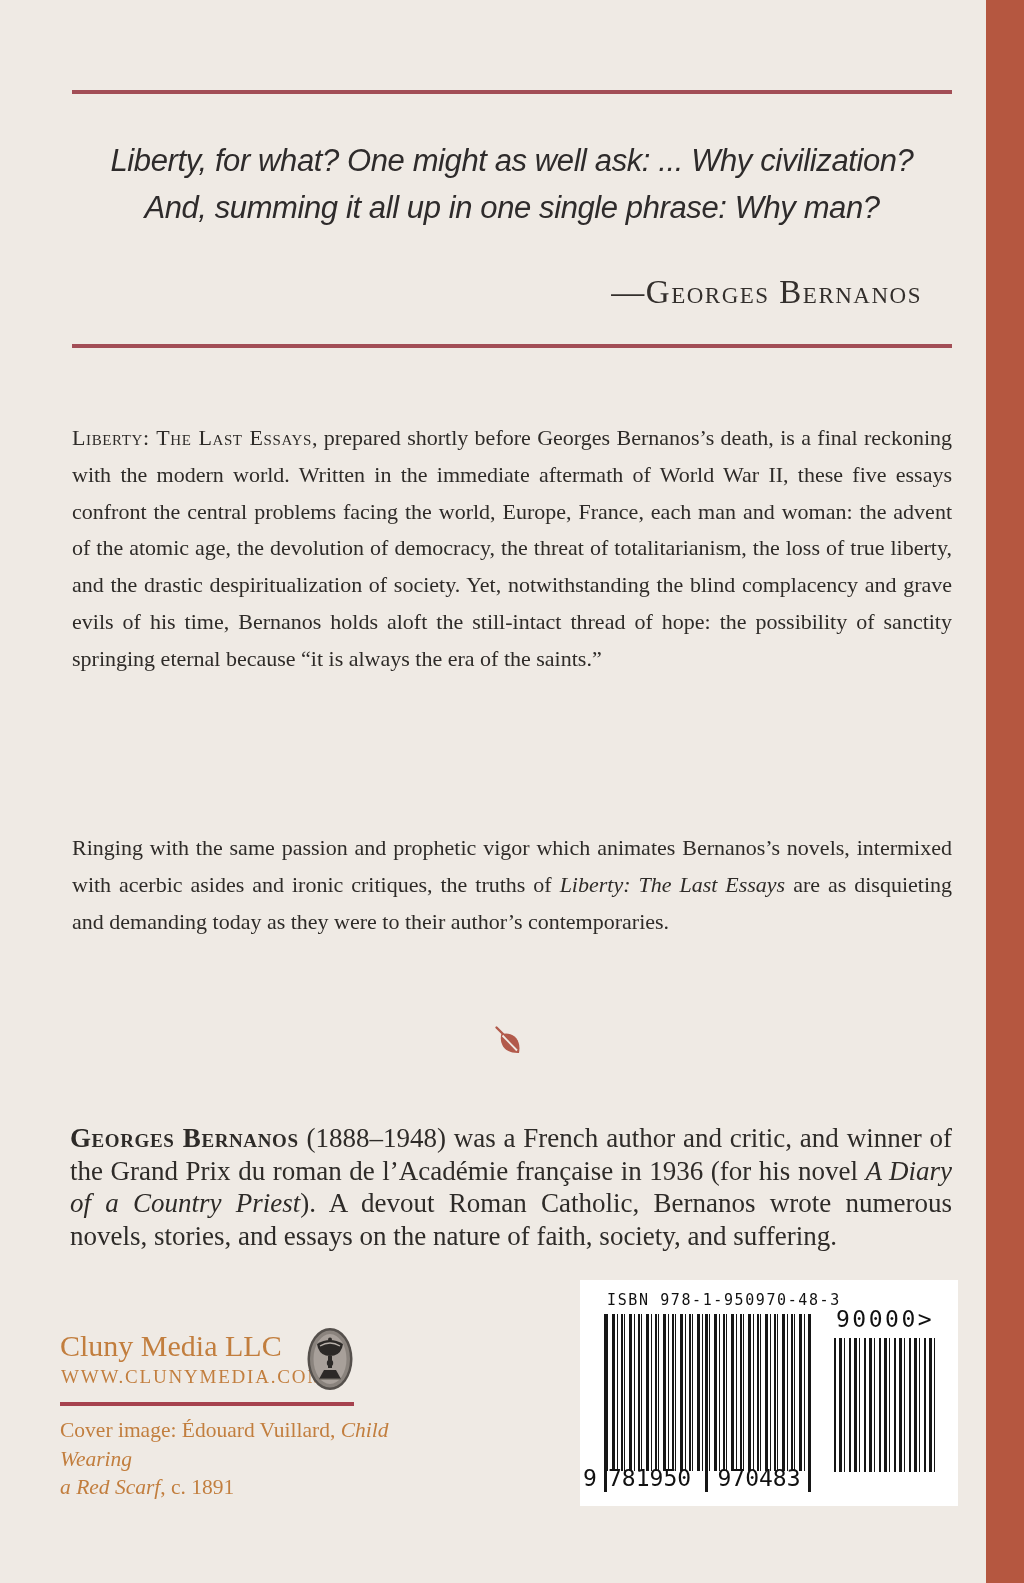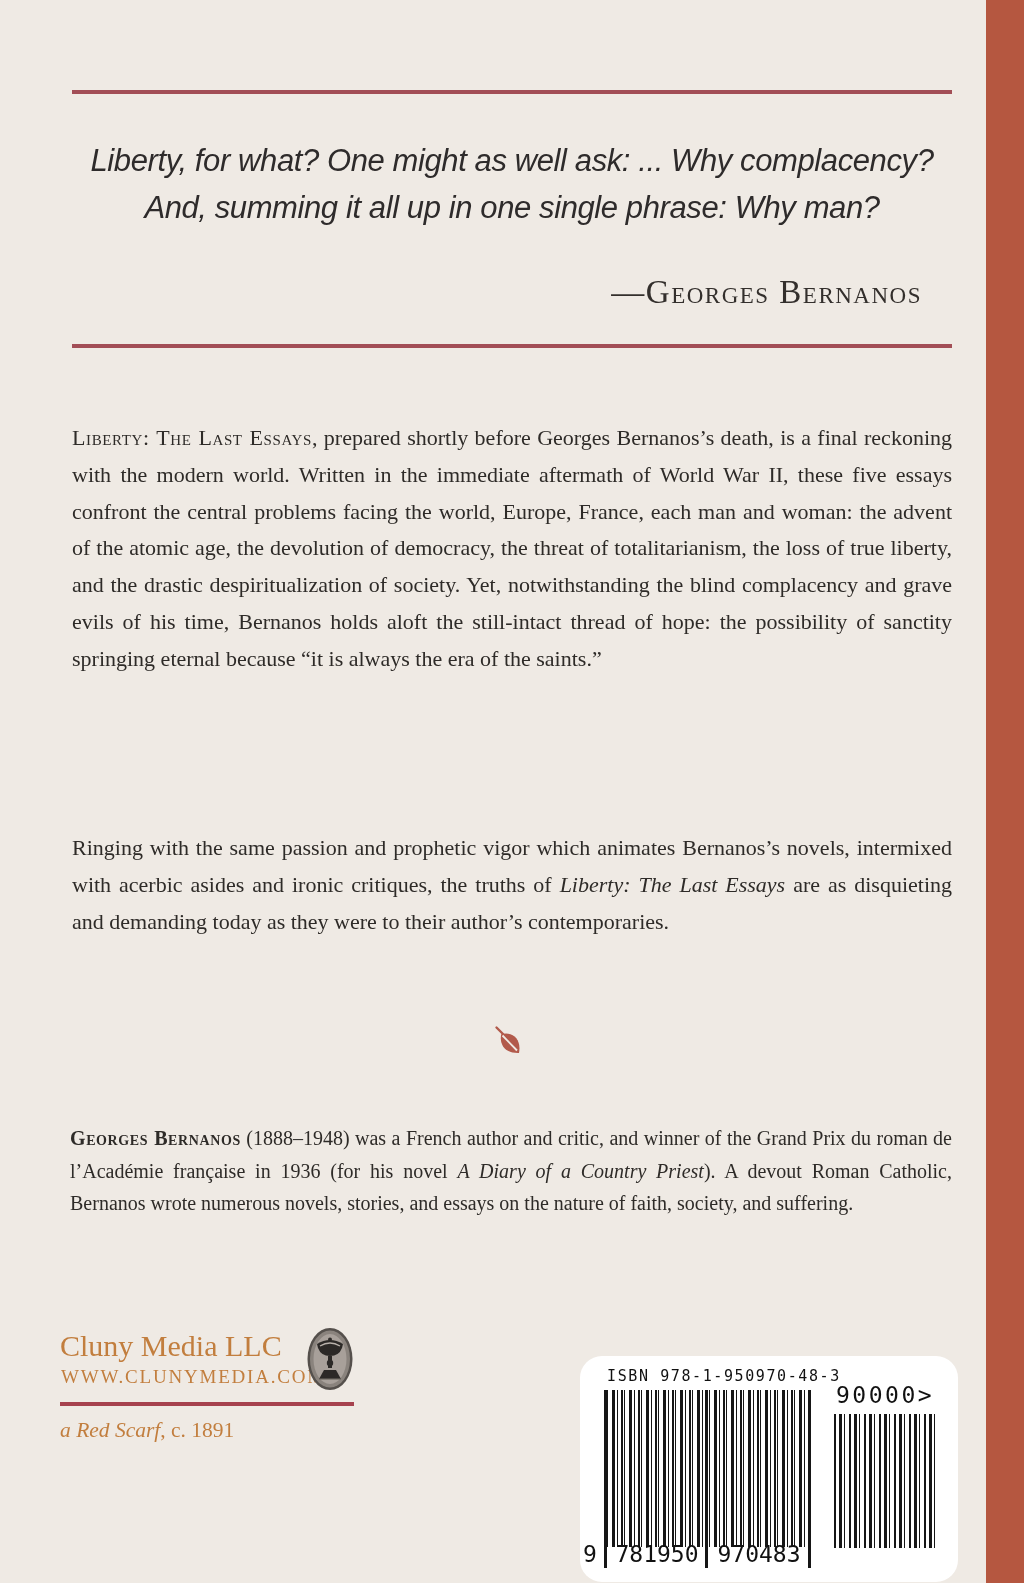--- a/index.html
+++ b/index.html
@@ -37,48 +37,48 @@
   .em{font-style:italic;}
   .bold{font-weight:700;}
 
   .leaf{position:absolute;left:492px;top:1024px;width:32px;height:32px;}
   .leaf .blade{fill:var(--leaf);}
   .leaf .stem{stroke:var(--leaf);stroke-width:2.4;fill:none;stroke-linecap:round;}
   .leaf .slit{stroke:var(--bg);stroke-width:1.8;fill:none;}
 
   .bio{
     position:absolute;left:70px;top:1122px;width:882px;text-align:justify;
-    font-size:20px;line-height:32.6px;
+    font-size:27px;line-height:32.6px;
   }
 
   .pub-name{position:absolute;left:60px;top:1329px;font-size:30px;color:var(--accent);}
   .pub-site{position:absolute;left:61px;top:1366px;font-size:19px;letter-spacing:1.8px;color:var(--accent);}
   .pub-rule{position:absolute;left:60px;top:1402px;width:294px;height:3.5px;background:var(--rule2);}
   .credits{position:absolute;left:60px;top:1416px;width:390px;font-size:21.5px;line-height:28.6px;color:var(--accent);}
 
   .logo{position:absolute;left:306px;top:1327px;width:48px;height:64px;}
 
-  .barcode-box{position:absolute;left:580px;top:1356px;width:378px;height:226px;background:var(--barwhite);border-radius:22px;}
+  .barcode-box{position:absolute;left:580px;top:1280px;width:378px;height:226px;background:var(--barwhite);}
   .isbn-label{
     position:absolute;left:27px;top:11px;
     font-family:"DejaVu Sans Mono", monospace;font-size:15px;letter-spacing:1.6px;color:#111;
   }
   .bars-main{
     position:absolute;left:24px;top:34px;width:206px;height:157px;
     background:repeating-linear-gradient(90deg,
       var(--barink) 0 2px, var(--barwhite) 2px 3px,
       var(--barink) 3px 4px, var(--barwhite) 4px 8px,
       var(--barink) 8px 11px, var(--barwhite) 11px 13px,
       var(--barink) 13px 14px, var(--barwhite) 14px 17px);
   }
   .guard{position:absolute;top:34px;width:2.5px;height:178px;background:var(--barink);}
   .guard-l{left:24px;} .guard-c{left:125px;} .guard-r{left:228px;}
   .ean-digits{position:absolute;top:185px;font-family:"DejaVu Sans Mono", monospace;font-size:23px;color:#111;}
   .ean-lead{left:3px;}
-  .ean-g1{left:28px;width:98px;text-align:center;}
+  .ean-g1{left:28px;width:98px;text-align:left;}
   .ean-g2{left:128px;width:102px;text-align:center;}
   .addon-text{
     position:absolute;left:256px;top:26px;
     font-family:"DejaVu Sans Mono", monospace;font-size:23px;letter-spacing:2.5px;color:#111;
   }
   .bars-addon{
     position:absolute;left:254px;top:58px;width:102px;height:134px;
     background:repeating-linear-gradient(90deg,
       var(--barink) 0 2px, var(--barwhite) 2px 5px,
       var(--barink) 5px 8px, var(--barwhite) 8px 10px,
@@ -86,21 +86,21 @@
   }
 </style>
 </head>
 <body>
 
 <div class="stripe"></div>
 
 <div class="rule rule-top"></div>
 
 <div class="quote">
-  <div>Liberty, for what? One might as well ask: ... Why complacency?</div>
+  <div>Liberty, for what? One might as well ask: ... Why civilization?</div>
   <div>And, summing it all up in one single phrase: Why man?</div>
 </div>
 
 <div class="attribution">—Georges Bernanos</div>
 
 <div class="rule rule-mid"></div>
 
 <p class="para para-1"><span class="smallcaps">Liberty: The Last Essays</span><span>, prepared shortly before Georges Bernanos’s death, is a final reckoning with the modern world. Written in the immediate aftermath of World War II, these five essays confront the central problems facing the world, Europe, France, each man and woman: the advent of the atomic age, the devolution of democracy, the threat of totalitarianism, the loss of true liberty, and the drastic despiritualization of society. Yet, notwithstanding the blind complacency and grave evils of his time, Bernanos holds aloft the still-intact thread of hope: the possibility of sanctity springing eternal because “it is always the era of the saints.”</span></p>
 
 <p class="para para-2"><span>Ringing with the same passion and prophetic vigor which animates Bernanos’s novels, intermixed with acerbic asides and ironic critiques, the truths of </span><span class="em">Liberty: The Last Essays</span><span> are as disquieting and demanding today as they were to their author’s contemporaries.</span></p>
@@ -125,20 +125,21 @@
   <path d="M14 19 Q 24 13 34 19" stroke="#B9B2AB" stroke-width="1.4" fill="none"></path>
   <rect x="22" y="29" width="4" height="12" fill="#2C2927"></rect>
   <circle cx="24" cy="36" r="3.2" fill="#2C2927"></circle>
   <path d="M13 52 L 35 52 L 30 43 L 18 43 Z" fill="#2C2927"></path>
   <path d="M13 52 L 35 52" stroke="#6B655F" stroke-width="1.2"></path>
 </svg>
 
 <div class="pub-rule"></div>
 
 <div class="credits">
+  <div><span>Cover image: Édouard Vuillard, </span><span class="em">Child Wearing</span></div>
   <div><span class="em">a Red Scarf</span><span>, c. 1891</span></div>
 </div>
 
 <div class="barcode-box">
   <div class="isbn-label">ISBN 978-1-950970-48-3</div>
   <div class="bars-main"></div>
   <div class="guard guard-l"></div>
   <div class="guard guard-c"></div>
   <div class="guard guard-r"></div>
   <div class="ean-digits ean-lead">9</div>

